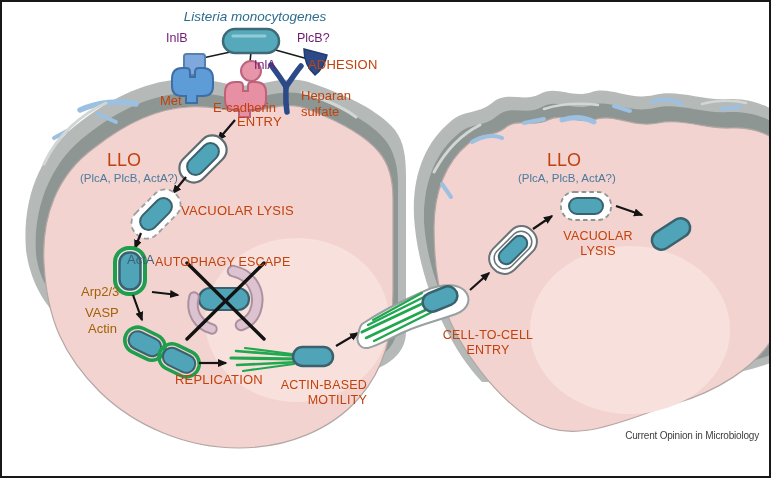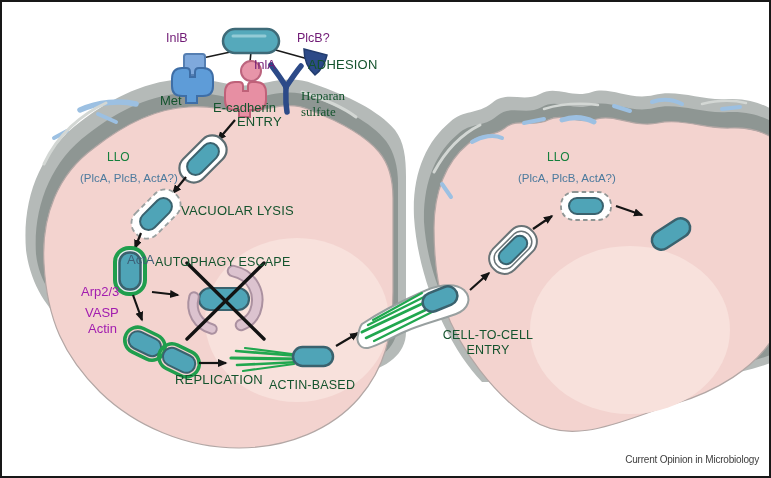--- a/index.html
+++ b/index.html
@@ -2,30 +2,30 @@
 <html><head>
 <meta charset="utf-8">
 <style>
   html,body{margin:0;padding:0;background:#fff;}
   #figure{
     position:relative;width:771px;height:478px;background:#fff;
     border:2px solid #181818;box-sizing:border-box;overflow:hidden;
     font-family:"Liberation Sans","DejaVu Sans",sans-serif;
   }
   #scene{position:absolute;left:0;top:0;}
-  .lbl{position:absolute;white-space:nowrap;color:#14532d;font-size:13px;line-height:1.2;}
+  .lbl{position:absolute;white-space:nowrap;color:#c2410c;font-size:13px;line-height:1.2;}
   .lbl.caps{letter-spacing:.2px;}
   .blue{color:#701a75;}
   .steel{color:#3d6078;}
-  .green{color:#a21caf;}
+  .green{color:#a16207;}
   .center{text-align:center;}
   .wrap{white-space:normal;}
   .stack span{display:block;}
   .title{font-style:italic;font-size:13.5px;color:#2d6c8e;}
-  .llo{font-size:12px;color:#15803d;}
+  .llo{font-size:18px;color:#c2410c;}
   .sub{font-size:11.5px;color:#4c7a9d;}
   .credit{font-size:10px;color:#3e3e3e;letter-spacing:-0.2px;}
 </style>
 </head>
 <body>
 
 <div id="figure">
 
 <svg id="scene" width="771" height="478" viewBox="0 0 771 478">
   <defs>
@@ -173,53 +173,59 @@
     <rect x="-17" y="-8" width="34" height="16" rx="8" fill="#4fa4b7" stroke="#3a626e" stroke-width="2"></rect>
   </g>
 
   <line x1="614" y1="204" x2="640" y2="213" stroke="#141414" stroke-width="2.2" marker-end="url(#ah)"></line>
 
   <g transform="translate(669,232) rotate(-33)">
     <rect x="-21" y="-9.5" width="42" height="19" rx="9.5" fill="#4fa4b7" stroke="#3a626e" stroke-width="2.5"></rect>
   </g>
 </svg>
 
+  <div class="lbl title center" style="left:148px;top:7px;width:210px;">Listeria monocytogenes</div>
 
   <div class="lbl blue" style="left:164px;top:29px;font-size:12.5px;">InlB</div>
   <div class="lbl blue" style="left:295px;top:29px;font-size:12.5px;">PlcB?</div>
   <div class="lbl blue" style="left:252px;top:56px;font-size:12.5px;">InlA</div>
   <div class="lbl caps" style="left:306px;top:55px;">ADHESION</div>
 
   <div class="lbl" style="left:158px;top:91px;">Met</div>
   <div class="lbl" style="left:211px;top:98px;">E-cadherin</div>
-  <div class="lbl wrap" style="left:299px;top:86px;width:62px;font-family:Liberation Serif, serif;">Heparan sulfate</div>
+  <div class="lbl wrap" style="left:299px;top:86px;width:62px;">Heparan sulfate</div>
 
   <div class="lbl caps" style="left:235px;top:112px;">ENTRY</div>
 
   <div class="lbl llo" style="left:105px;top:148px;">LLO</div>
   <div class="lbl sub" style="left:78px;top:170px;">(PlcA, PlcB, ActA?)</div>
   <div class="lbl caps" style="left:179px;top:201px;font-size:13px;">VACUOLAR LYSIS</div>
 
   <div class="lbl steel" style="left:77px;top:250px;margin-left:48px;">ActA</div>
   <div class="lbl caps" style="left:153px;top:253px;font-size:12.5px;">AUTOPHAGY ESCAPE</div>
 
   <div class="lbl green" style="left:79px;top:282px;">Arp2/3</div>
   <div class="lbl green" style="left:83px;top:303px;">VASP</div>
   <div class="lbl green" style="left:86px;top:319px;">Actin</div>
 
   <div class="lbl caps" style="left:128px;top:370px;margin-left:45px;">REPLICATION</div>
 
-  <div class="lbl caps center stack" style="left:255px;top:376px;width:110px;font-size:12.5px;">
+  <div class="lbl caps center stack" style="left:255px;top:376px;width:110px;font-size:12.5px;text-align:right;">
     <span>ACTIN-BASED</span>
+    <span>MOTILITY</span>
   </div>
 
   <div class="lbl caps center stack" style="left:433px;top:326px;width:106px;font-size:12.5px;">
     <span>CELL-TO-CELL</span>
     <span>ENTRY</span>
   </div>
 
   <div class="lbl llo" style="left:545px;top:148px;">LLO</div>
   <div class="lbl sub" style="left:516px;top:170px;">(PlcA, PlcB, ActA?)</div>
 
-
-  <div class="lbl credit" style="right:10px;top:452px;text-align:center;">Current Opinion in Microbiology</div>
+  <div class="lbl caps center stack" style="left:552px;top:227px;width:88px;font-size:12.5px;">
+    <span>VACUOLAR</span>
+    <span>LYSIS</span>
+  </div>
+
+  <div class="lbl credit" style="right:10px;top:428px;text-align:center;">Current Opinion in Microbiology</div>
 
 </div>
 
 </body></html>

